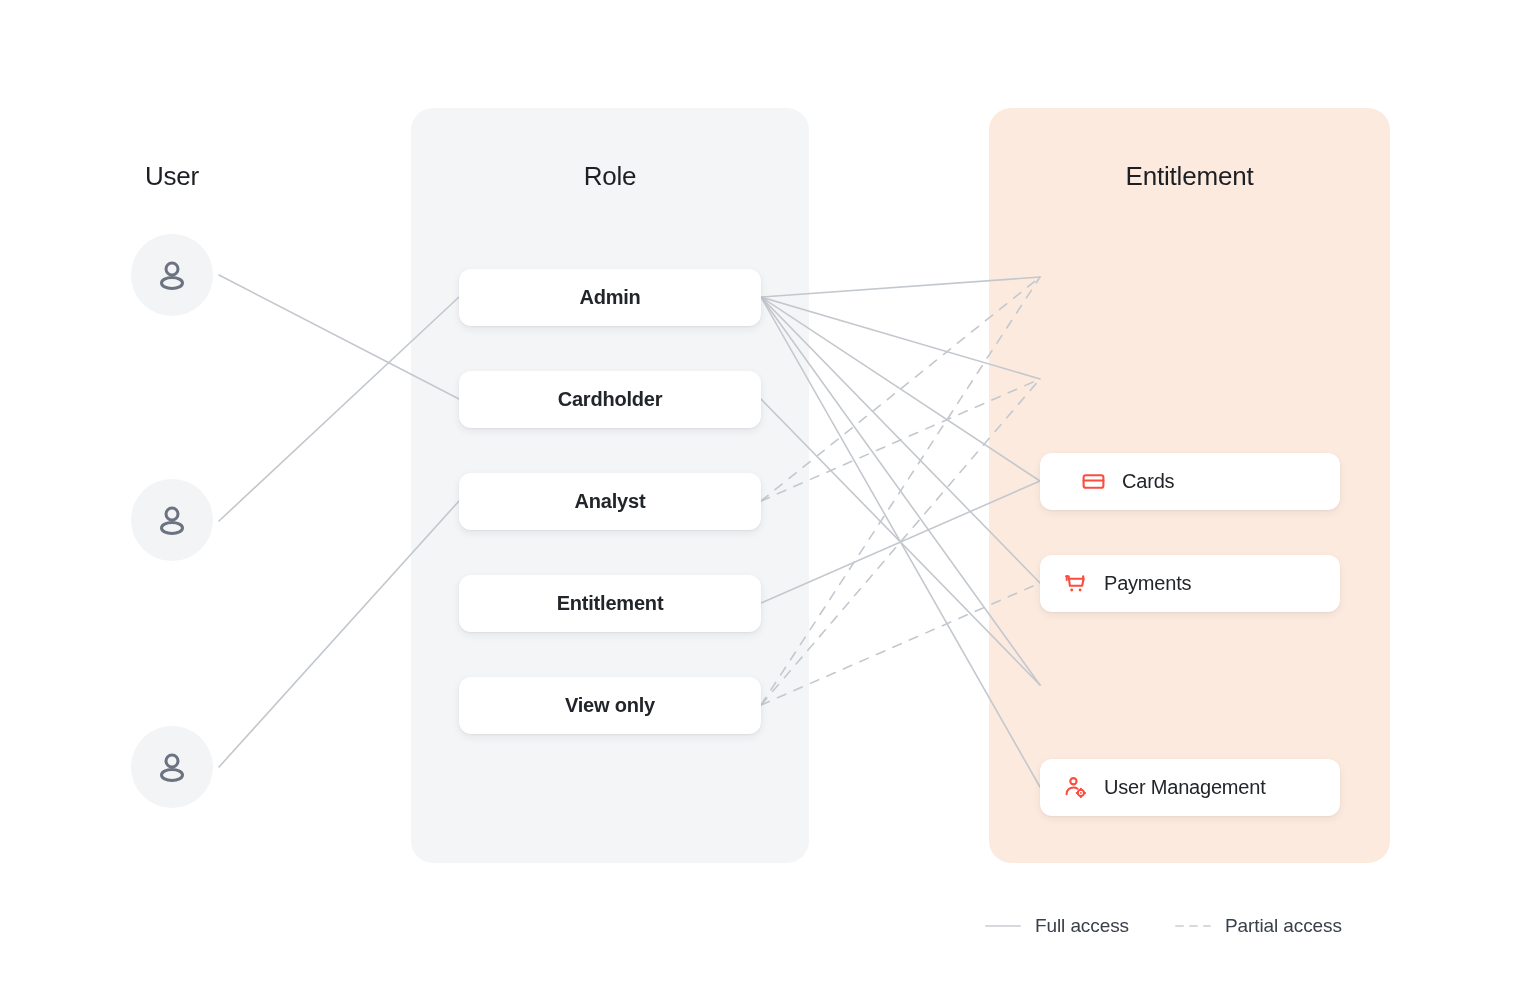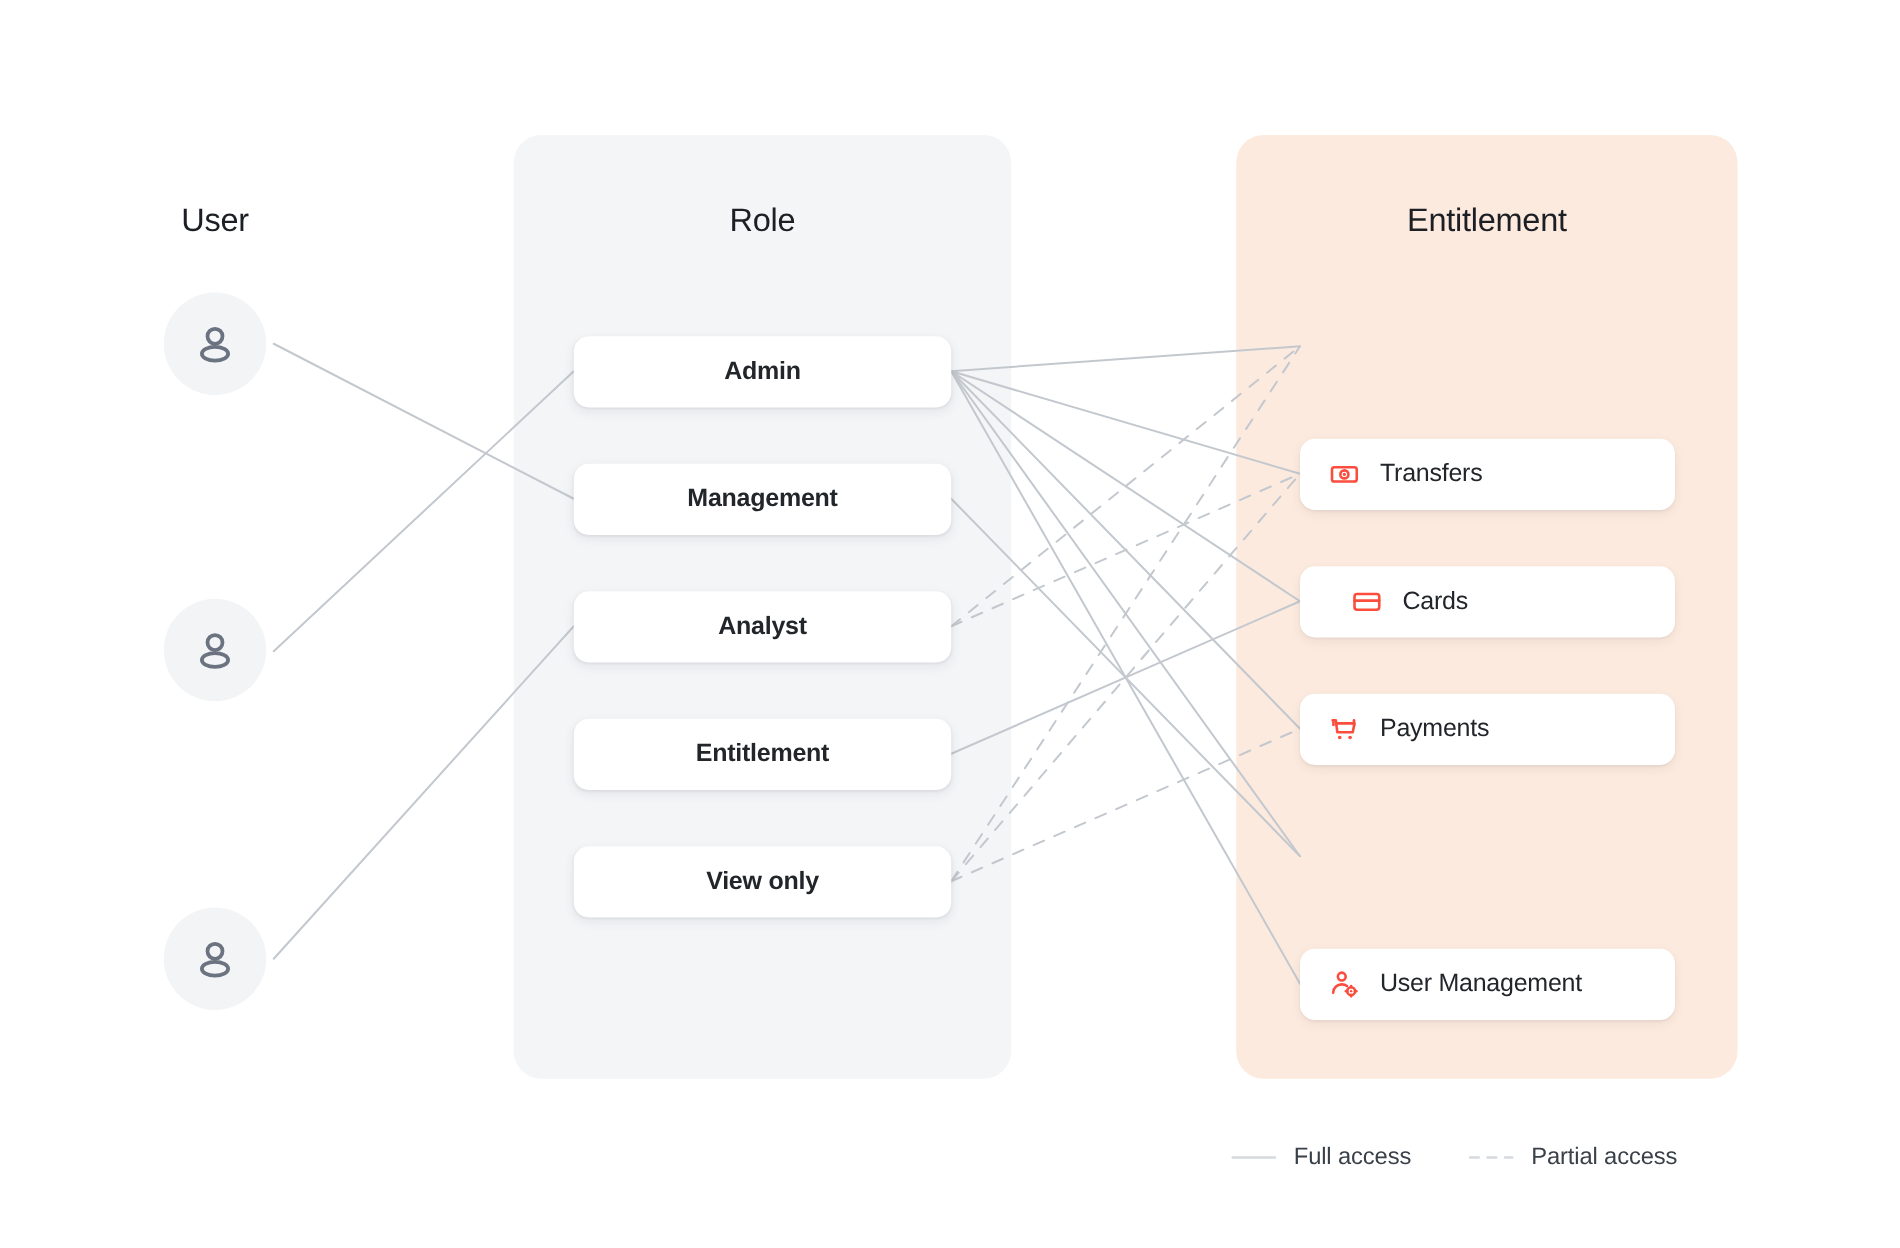--- a/index.html
+++ b/index.html
@@ -132,43 +132,33 @@
     <svg width="40" height="40" viewBox="0 0 40 40">
       <circle cx="20" cy="14" r="6" fill="none" stroke="#6b7280" stroke-width="3"></circle>
       <ellipse cx="20" cy="28" rx="10.5" ry="5.5" fill="none" stroke="#6b7280" stroke-width="3"></ellipse>
     </svg>
   </div>
 
   <div class="role-card" id="role-0">
     <span>Admin</span>
   </div>
   <div class="role-card" id="role-1">
-    <span>Management</span>
+    <span>Cardholder</span>
   </div>
   <div class="role-card" id="role-2">
     <span>Analyst</span>
   </div>
   <div class="role-card" id="role-3">
     <span>Entitlement</span>
   </div>
   <div class="role-card" id="role-4">
     <span>View only</span>
   </div>
 
 
-  <div class="ent-card" id="ent-1">
-    <span class="ent-icon">
-      <svg width="25" height="25" viewBox="0 0 24 24" fill="none" stroke="#fa4d3d" stroke-width="2" stroke-linecap="round" stroke-linejoin="round">
-        <rect x="2.5" y="6.5" width="19" height="11" rx="1.8"></rect>
-        <circle cx="12" cy="12" r="3.1"></circle>
-        <circle cx="12" cy="12" r="1.2" fill="#fa4d3d" stroke="none"></circle>
-      </svg>
-    </span>
-    <span class="ent-label">Transfers</span>
-  </div>
 
   <div class="ent-card" id="ent-2">
     <span class="ent-icon">
       <svg width="25" height="25" viewBox="0 0 24 24" fill="none" stroke="#fa4d3d" stroke-width="2" stroke-linecap="round" stroke-linejoin="round">
         <rect x="2.5" y="6" width="19" height="12" rx="2"></rect>
         <line x1="2.5" y1="11" x2="21.5" y2="11"></line>
       </svg>
     </span>
     <span class="ent-label">Cards</span>
   </div>

